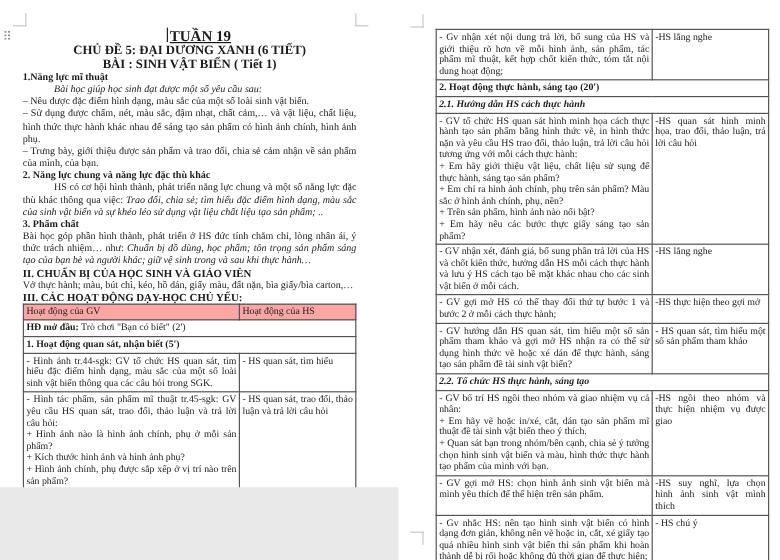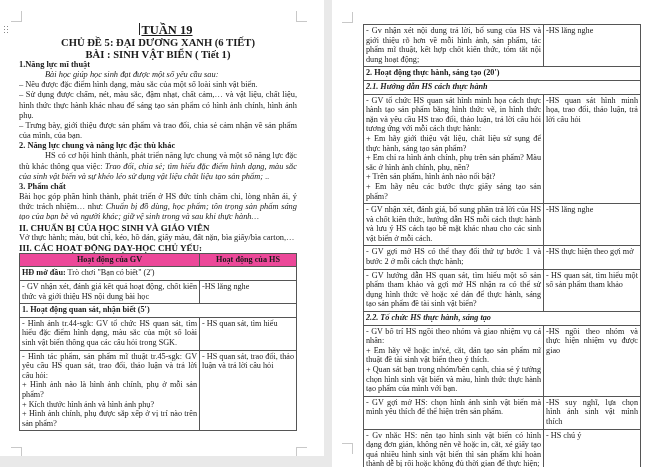--- a/index.html
+++ b/index.html
@@ -5,41 +5,41 @@
   html, body { margin:0; padding:0; }
   body {
     width:650px; height:467px; overflow:hidden; position:relative;
     background:#e9e9e9;
     font-family:"Liberation Serif", "DejaVu Serif", serif;
     color:#1a1a1a;
   }
   .page {
     position:absolute; top:0; background:#fff; overflow:hidden;
   }
-  #page-left { left:0; width:324px; height:456px; }
+  #page-left { left:0; width:324px; height:406px;padding-left:41px; }
   #page-right { left:332px; width:336px; height:467px; }
   .crop-mark { position:absolute; border-color:#c8c8c8; border-style:solid; width:10px; height:10px; }
   .grip {
     position:absolute; left:3px; top:25px; width:6px; height:8px;
     background-image:radial-gradient(#888 0.9px, transparent 1px);
     background-size:3px 3px;
   }
   .content { position:absolute; font-size:8.4px; line-height:10.2px; }
   #left-content { left:19px; top:23px; width:278px; }
   .h-week { text-align:center; font-weight:bold; font-size:12.5px; line-height:13px; margin-left:16px; }
   .h-week .bar { display:inline-block; width:1px; height:12px; background:#222; vertical-align:-1px; margin-right:1px; }
   .h-topic, .h-lesson { text-align:center; font-weight:bold; font-size:10.6px; line-height:11.5px; }
   .sec { font-weight:bold; font-size:9px; line-height:10px; }
   .sub { font-weight:bold; font-size:8.4px; line-height:10px; }
   .p { text-align:justify; }
   .indent { text-indent:26px; }
   .it { font-style:italic; }
   table.plan { border-collapse:collapse; width:100%; table-layout:fixed; font-size:8.2px; line-height:9.6px; }
   table.plan td, table.plan th { border:1px solid #555; padding:1px 2px 2px 2px; vertical-align:top; text-align:justify; }
-  table.plan th { background:#ec4899; font-weight:bold; text-align:center; }
+  table.plan th { background:#fca5a5; font-weight:normal; text-align:left; }
   td.span-head { font-weight:bold; }
   td.span-sub { font-weight:bold; font-style:italic; }
   .line { display:block; }
   #right-content { left:31px; top:24px; width:278px; }
 </style>
 </head>
 <body>
 
 <div class="page" id="page-left">
   <div class="crop-mark" style="left:11px;top:11px;border-width:0 1px 1px 0;"></div>
@@ -74,24 +74,20 @@
           <col style="width:65%">
           <col style="width:35%">
         </colgroup>
       <tbody>
           <tr>
         <th>Hoạt động của GV</th>
         <th>Hoạt động của HS</th>
       </tr>
       <tr>
         <td colspan="2"><b>HĐ mở đầu:</b><span> Trò chơi "Bạn có biết" (2')</span></td>
-      </tr>
-      <tr>
-        <td>- GV nhận xét, đánh giá kết quả hoạt động, chốt kiến thức và giới thiệu HS nội dung bài học</td>
-        <td>-HS lắng nghe</td>
       </tr>
       <tr>
         <td colspan="2" class="span-head">1. Hoạt động quan sát, nhận biết (5')</td>
       </tr>
       <tr>
         <td>- Hình ảnh tr.44-sgk: GV tổ chức HS quan sát, tìm hiểu đặc điểm hình dạng, màu sắc của một số loài sinh vật biển thông qua các câu hỏi trong SGK.</td>
         <td>- HS quan sát, tìm hiểu</td>
       </tr>
       <tr>
         <td>

